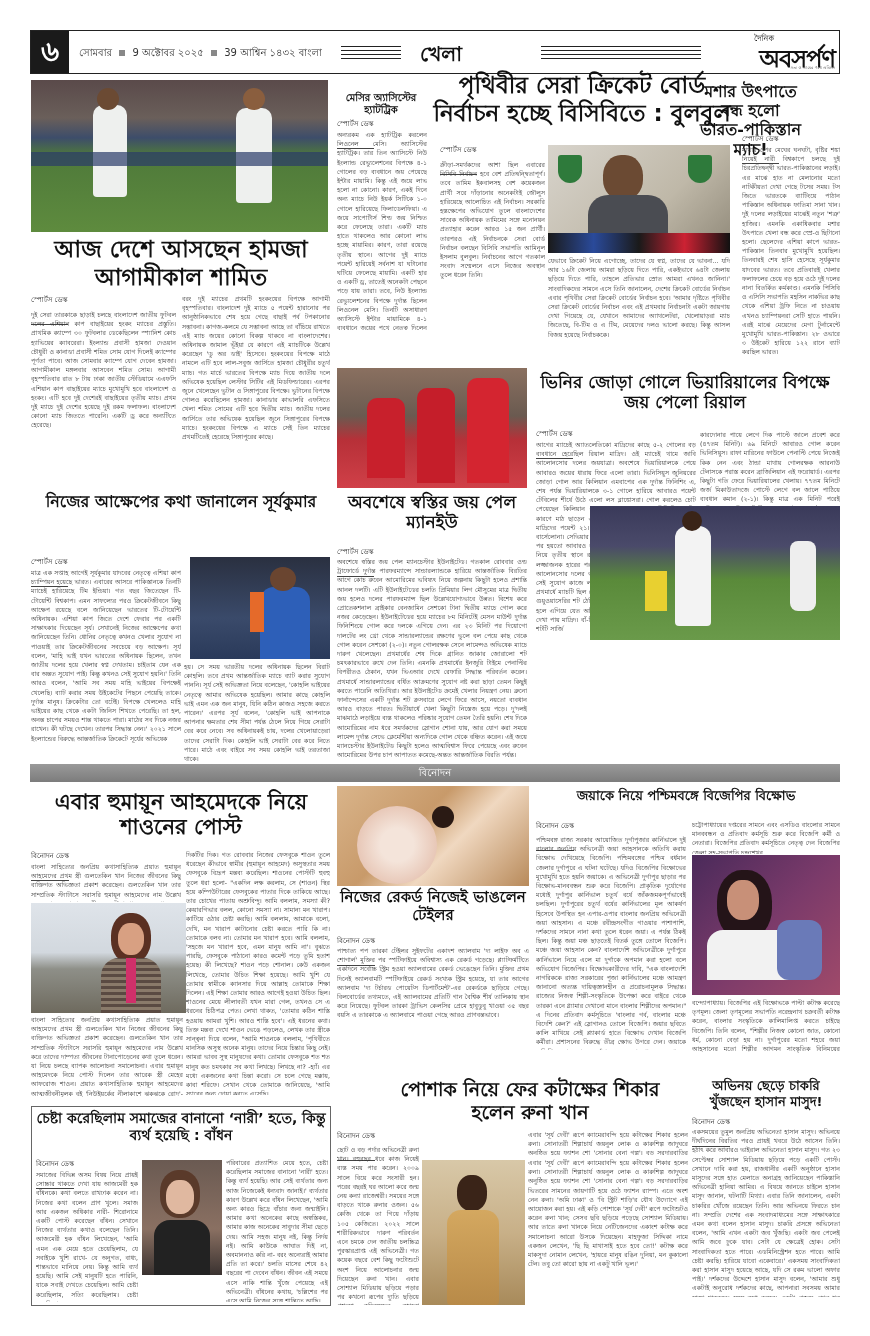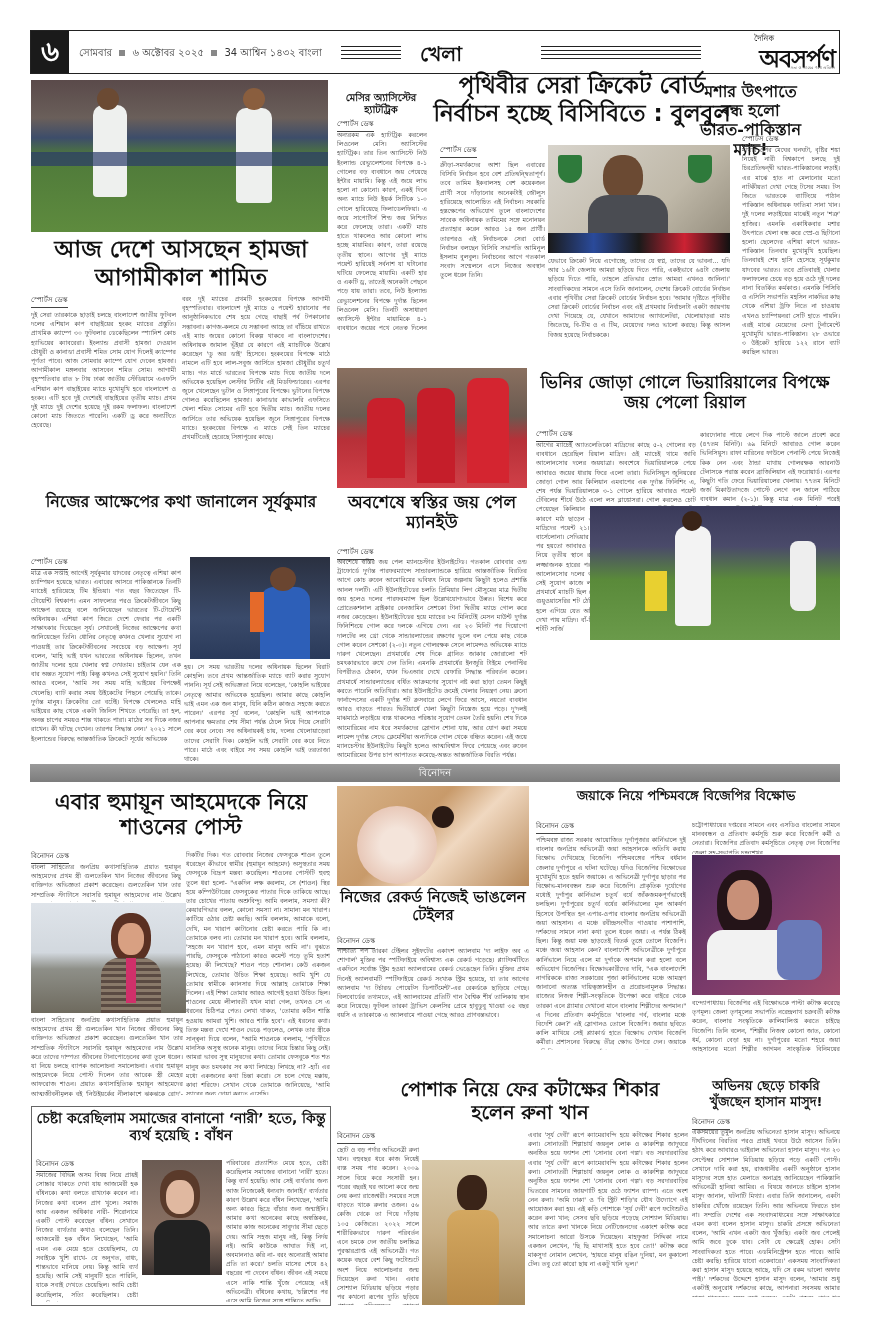--- a/index.html
+++ b/index.html
@@ -12,36 +12,36 @@
 .dateline .sq{display:inline-block;width:6px;height:6px;background:#888;margin:0 4px;vertical-align:middle}
 .rules{position:absolute;height:13px;top:15px;border-top:1px solid #222;border-bottom:1px solid #222}
 .rules::before,.rules::after{content:"";position:absolute;left:0;right:0;border-top:1px solid #222}
 .rules::before{top:3px}.rules::after{top:7px}
 .section-title{position:absolute;left:380px;top:8px;width:60px;text-align:center;font-size:20px;font-weight:bold;color:#111}
 .logo-small{position:absolute;right:65px;top:1px;font-size:8px;color:#111}
 .logo{position:absolute;right:4px;top:9px;font-size:24px;font-weight:900;color:#111;letter-spacing:-1px;font-family:"DejaVu Serif",serif}
 .logo-tag{position:absolute;right:4px;bottom:1px;font-size:4px;color:#333}
 .photo{position:absolute;overflow:hidden}
 .head{position:absolute;text-align:center;font-weight:bold;color:#111;line-height:1.2;font-family:"DejaVu Sans",sans-serif}
-.byline{position:absolute;font-size:7px;color:#222;border-bottom:1px solid #444;padding-bottom:1px}
+.byline{position:absolute;font-size:7px;color:#222;border-bottom:1px solid #444;padding-bottom:18px}
 .col{position:absolute;font-size:6.2px;line-height:9.2px;color:#333;text-align:justify;overflow:hidden;font-family:"DejaVu Sans",sans-serif}
 .band{position:absolute;left:30px;top:764px;width:810px;height:18px;background:linear-gradient(#9a9a9a,#7c7c7c);color:#fff;text-align:center;font-size:10px;line-height:18px}
 .boxed{position:absolute;border:1px solid #666}
 </style>
 </head>
 <body>
 
 <div class="masthead">
   <div class="pagenum">৬</div>
   <div class="dateline">
     <span>সোমবার</span>
     <span class="sq"></span>
-    <span>৬ অক্টোবর ২০২৫</span>
+    <span>9 অক্টোবর ২০২৫</span>
     <span class="sq"></span>
-    <span>34 আশ্বিন ১৪৩২ বাংলা</span>
+    <span>39 আশ্বিন ১৪৩২ বাংলা</span>
   </div>
   <div class="rules" style="left:310px;width:60px"></div>
   <div class="section-title">খেলা</div>
   <div class="rules" style="left:510px;width:160px"></div>
   <div class="logo-small">দৈনিক</div>
   <div class="logo">অবসর্পণ</div>
   <div class="logo-tag">সত্য ও ন্যায়ের পথে অবিচল</div>
 </div>
 
 <div class="photo" style="left:31px;top:80px;width:297px;height:152px;background:linear-gradient(180deg,#5a4a4a 0%,#6a5f5a 25%,#3d4d6a 38%,#4f7a3a 50%,#5e8b3e 100%)">

